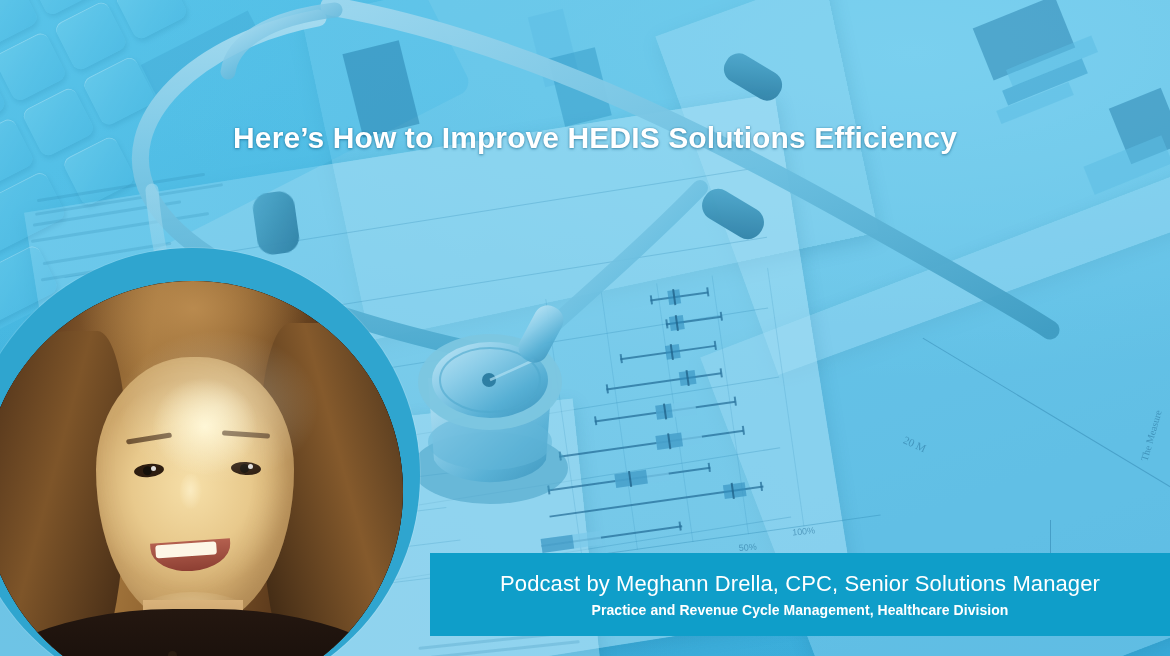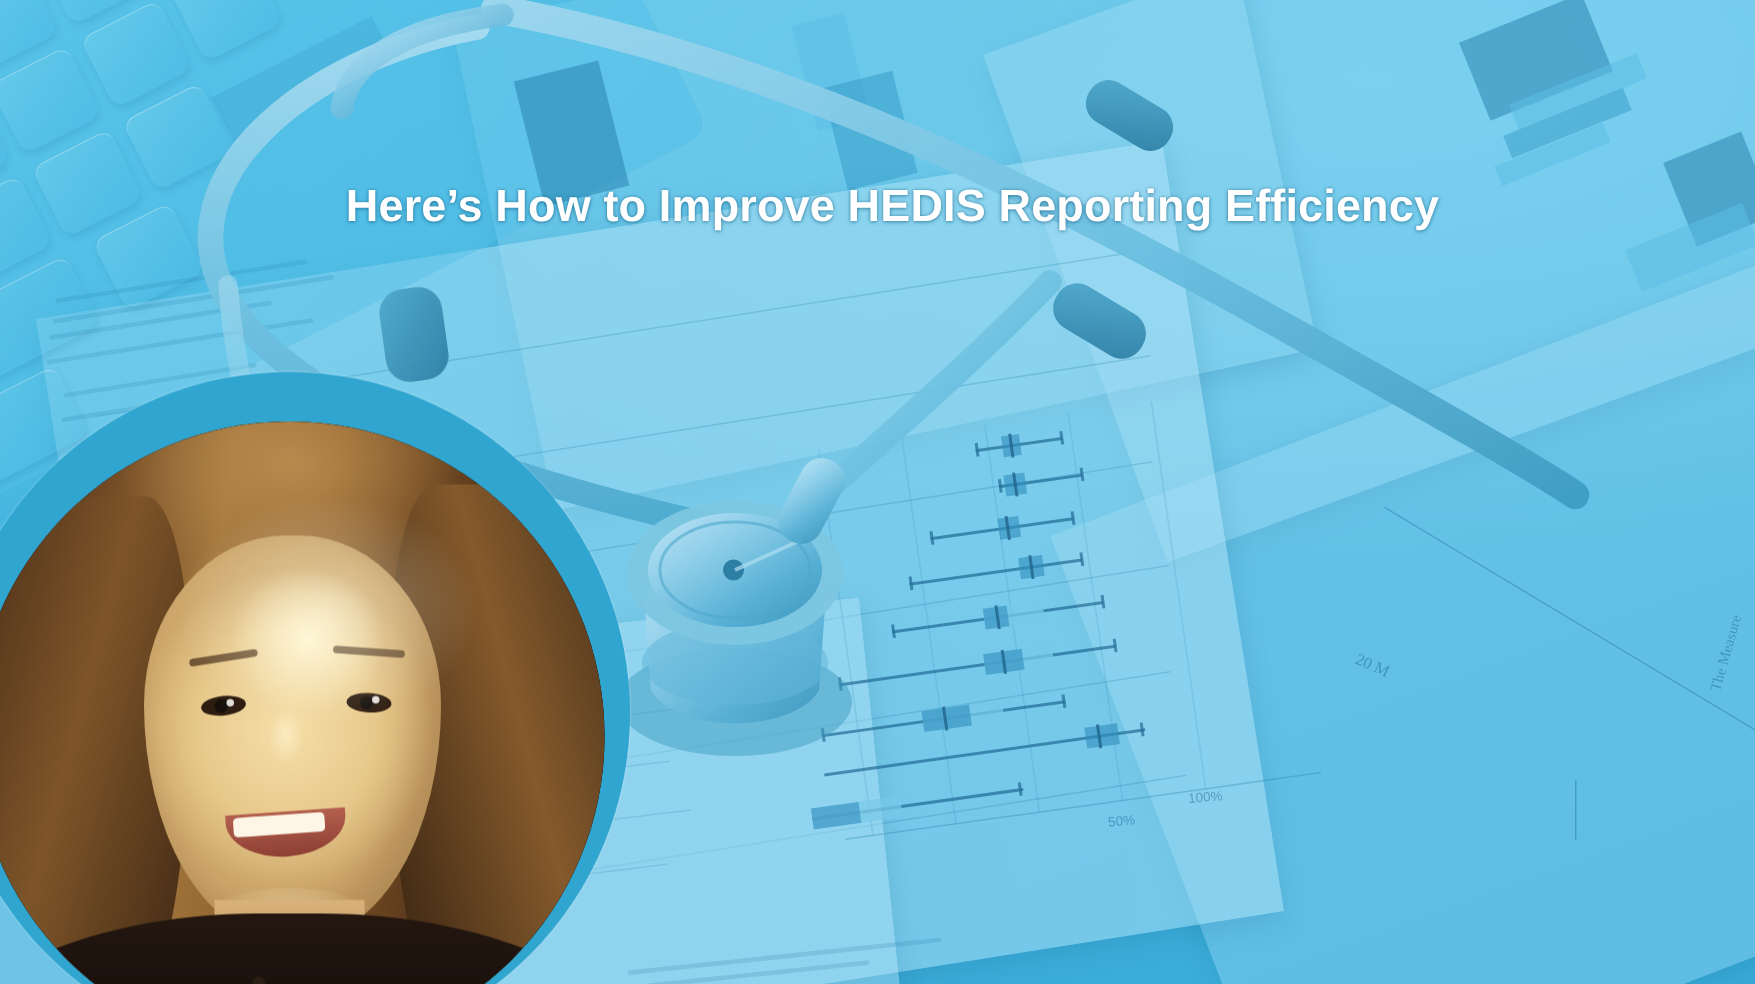--- a/index.html
+++ b/index.html
@@ -393,21 +393,21 @@
         <ellipse cx="0" cy="0" rx="72" ry="48" fill="#7cc6e0" opacity=".95"></ellipse>
         <ellipse cx="0" cy="-2" rx="58" ry="38" fill="url(#metal)"></ellipse>
         <ellipse cx="0" cy="-2" rx="50" ry="32" fill="none" stroke="#4fa9cd" stroke-width="2" opacity=".6"></ellipse>
         <circle cx="-1" cy="-2" r="7" fill="#2e7fa4"></circle>
         <path d="M 0 -2 L 44 -22" stroke="#a9dcf0" stroke-width="2.5" opacity=".75" fill="none"></path>
         <rect x="36" y="-78" width="30" height="60" rx="14" fill="url(#metal)" transform="rotate(28 51 -48)" opacity=".9"></rect>
       </g>
     </svg>
   </div>
 
-  <div class="headline">Here’s How to Improve HEDIS Reporting Efficiency</div>
+  <div class="headline">Here’s How to Improve HEDIS Solutions Efficiency</div>
 
   <div class="portrait-ring"></div>
   <div class="portrait">
     <div class="portrait-inner">
       <div class="ph-bg"></div>
       <div class="ph-hair"></div>
       <div class="ph-hair-l"></div>
       <div class="ph-hair-r"></div>
       <div class="ph-face"></div>
 
@@ -424,14 +424,18 @@
         <div class="ph-teeth"></div>
       </div>
       <div class="ph-chin"></div>
       <div class="ph-neck"></div>
       <div class="ph-shoulder"></div>
       <div class="ph-necklace"></div>
       <div class="ph-shine"></div>
     </div>
   </div>
 
+  <div class="banner">
+    <div class="line1">Podcast by Meghann Drella, CPC, Senior Solutions Manager</div>
+    <div class="line2">Practice and Revenue Cycle Management, Healthcare Division</div>
+  </div>
 
 </div>
 
 </body></html>

